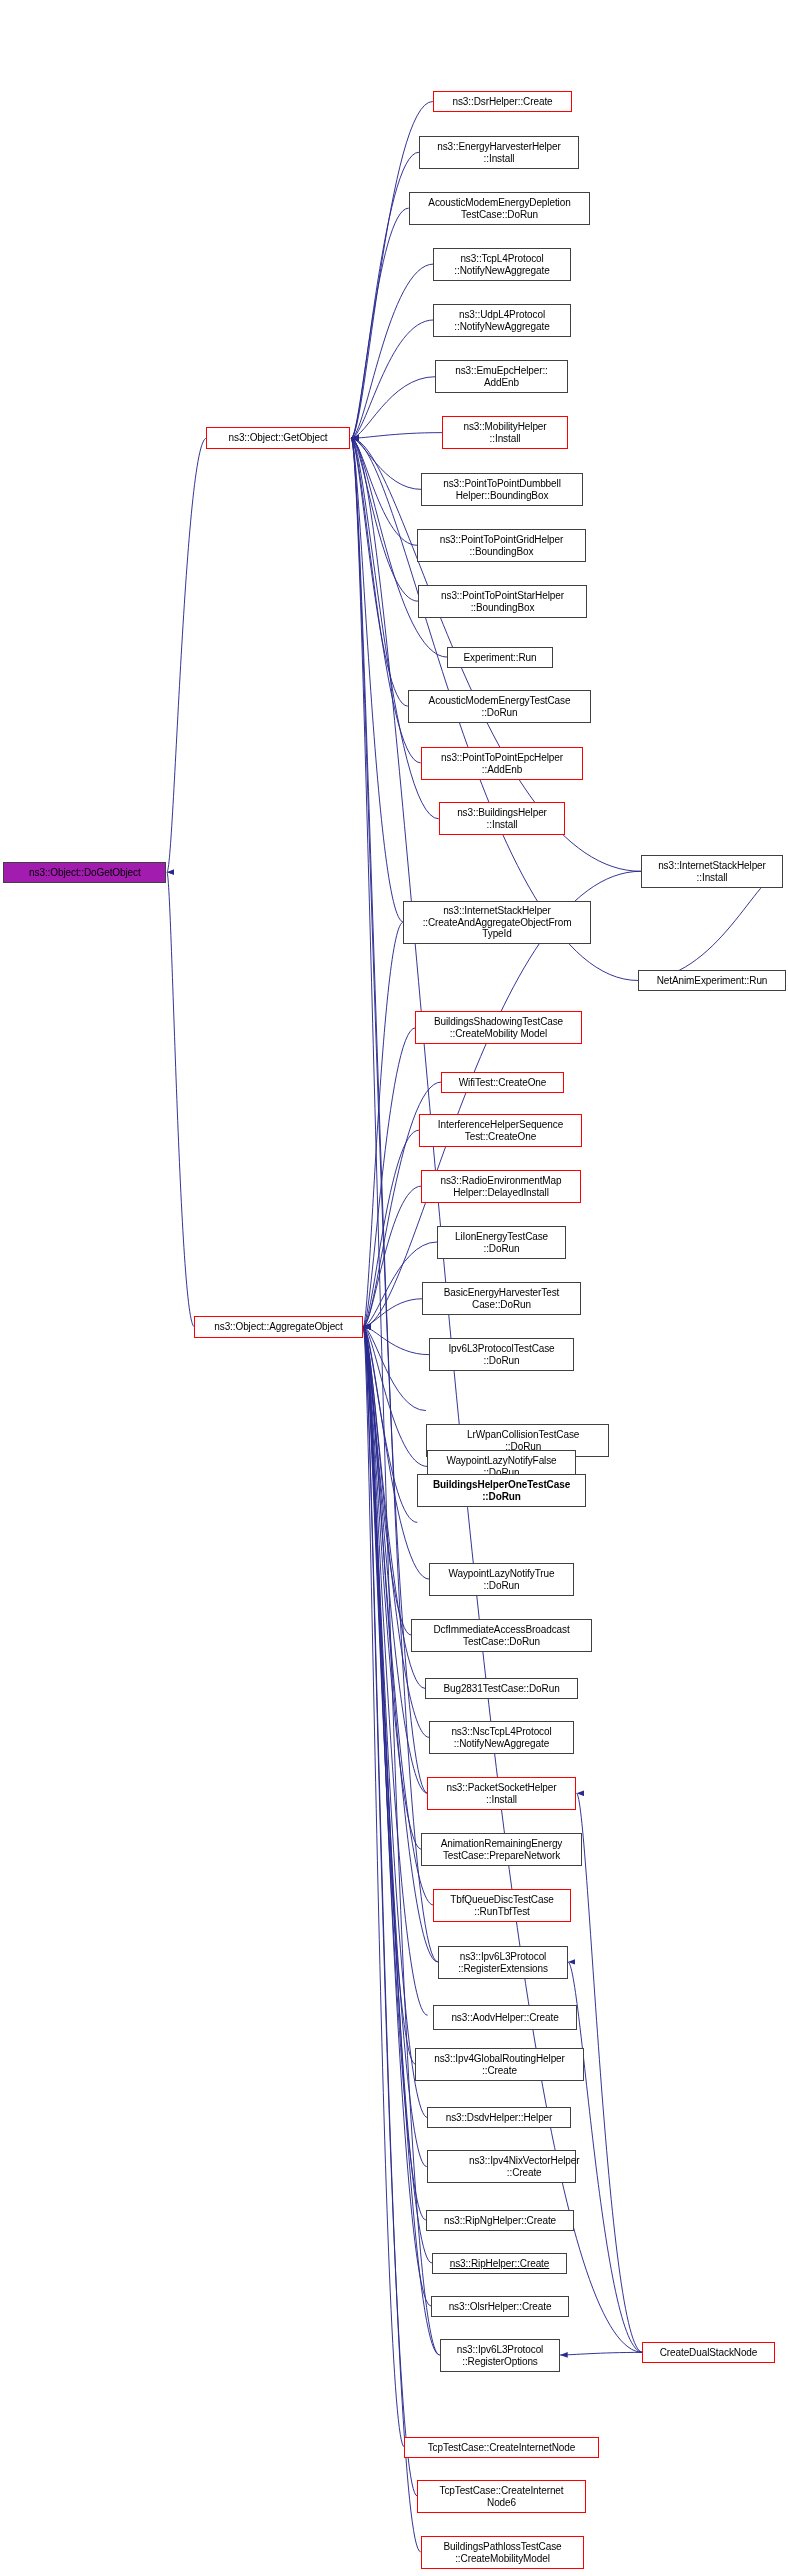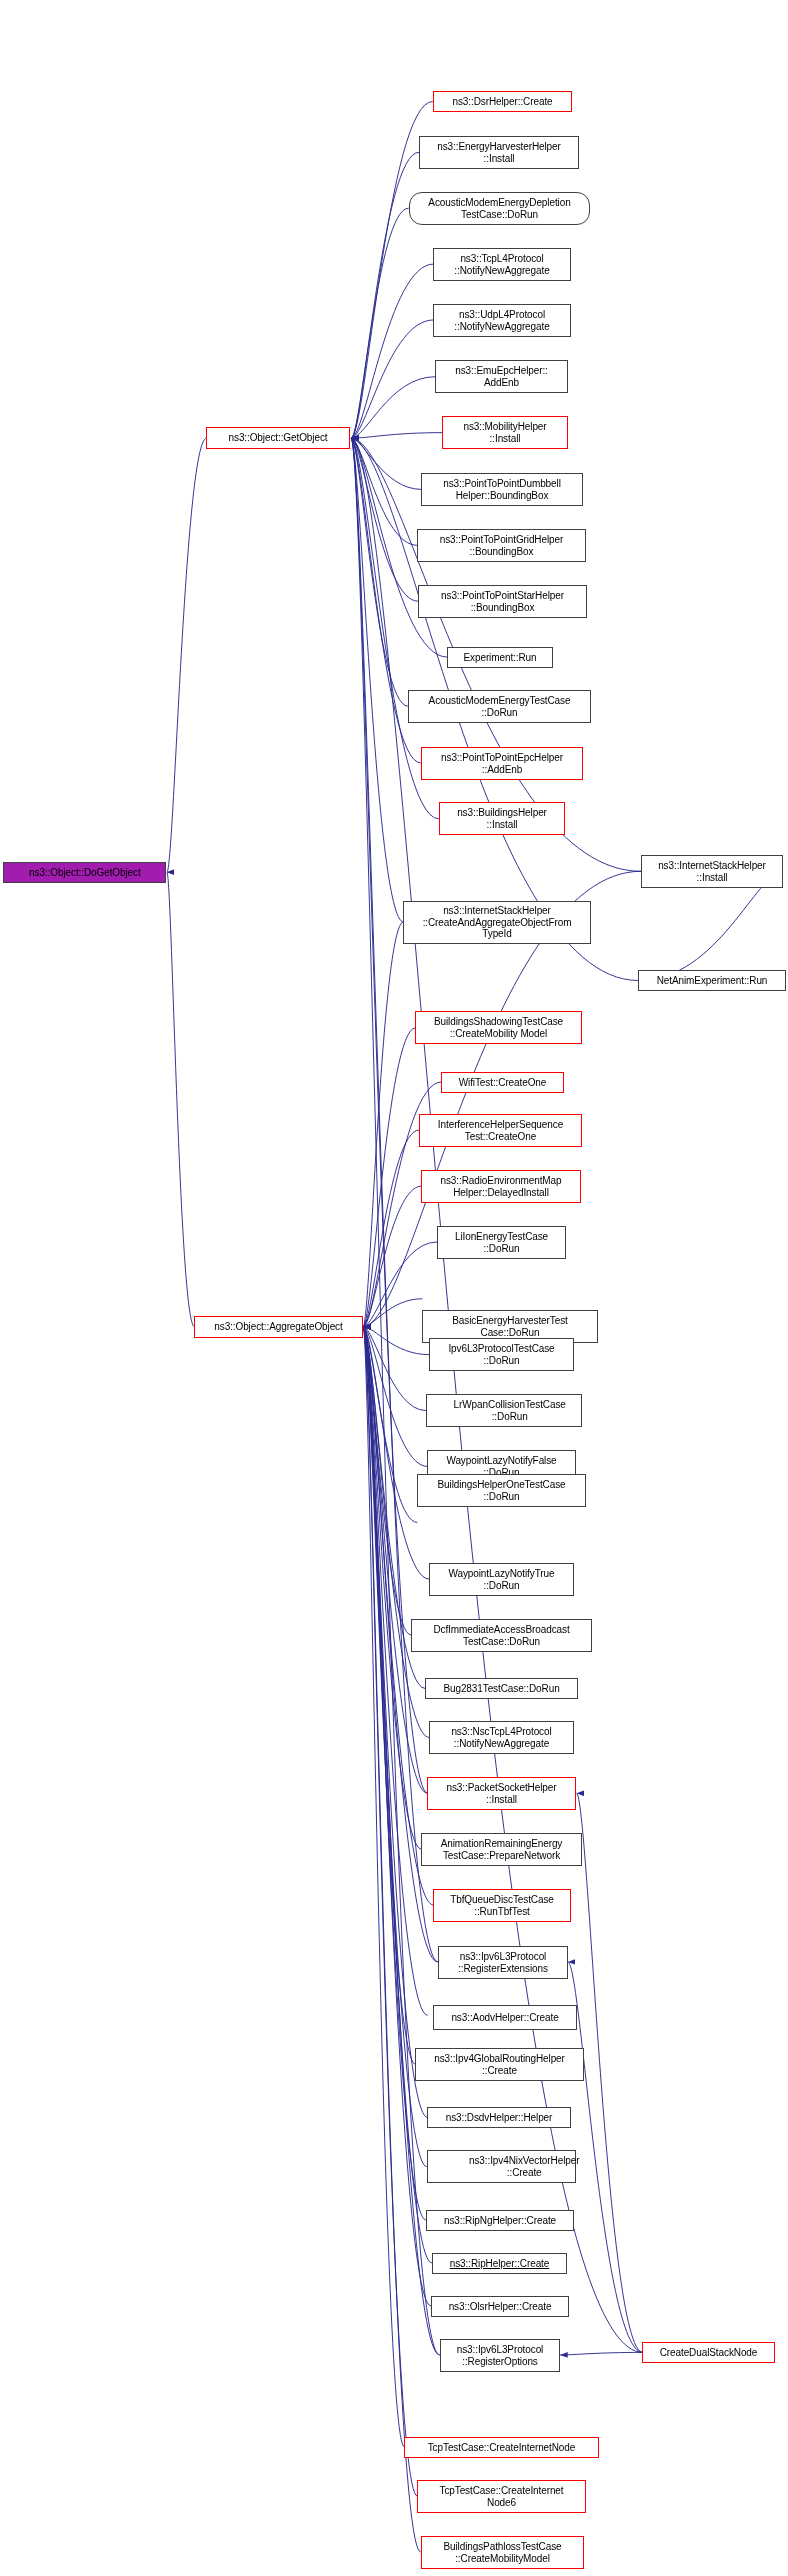--- a/index.html
+++ b/index.html
@@ -121,21 +121,21 @@
         <path d="M747,2735 C699.15,2735 675.66,2281 660,2281" marker-end="url(#arrow)"></path>
       </g>
   </svg>
   <div id="node-layer">
       <div class="node grey" style="left: 3.4px; top: 862px; width: 163px; height: 20.6px;">ns3::Object::DoGetObject</div>
       <div class="node red" style="left: 206px; top: 427px; width: 144px; height: 21.5px;">ns3::Object::GetObject</div>
       <div class="node red" style="left: 194px; top: 1316px; width: 169px; height: 21.5px;">ns3::Object::AggregateObject</div>
       <div class="node red" style="left: 433px; top: 91px; width: 139px; height: 20.6px;">ns3::DsrHelper::Create</div>
       <div class="node" style="left: 419px; top: 136px; width: 160px; height: 33px;">ns3::EnergyHarvesterHelper
 ::Install</div>
-      <div class="node" style="left: 409px; top: 192px; width: 181px; height: 33px; border-radius: 13px;">AcousticModemEnergyDepletion
+      <div class="node" style="left: 409px; top: 192px; width: 181px; height: 33px;">AcousticModemEnergyDepletion
 TestCase::DoRun</div>
       <div class="node" style="left: 433px; top: 248px; width: 138px; height: 33px;">ns3::TcpL4Protocol
 ::NotifyNewAggregate</div>
       <div class="node" style="left: 433px; top: 304px; width: 138px; height: 33px;">ns3::UdpL4Protocol
 ::NotifyNewAggregate</div>
       <div class="node" style="left: 435px; top: 360px; width: 133px; height: 33px;">ns3::EmuEpcHelper::
 AddEnb</div>
       <div class="node red" style="left: 442px; top: 416px; width: 126px; height: 33px;">ns3::MobilityHelper
 ::Install</div>
       <div class="node" style="left: 421px; top: 473px; width: 162px; height: 33px;">ns3::PointToPointDumbbell
@@ -156,29 +156,29 @@
 TypeId</div>
       <div class="node red" style="left: 415px; top: 1011px; width: 167px; height: 33px;">BuildingsShadowingTestCase
 ::CreateMobility Model</div>
       <div class="node red" style="left: 441px; top: 1072px; width: 123px; height: 20.6px;">WifiTest::CreateOne</div>
       <div class="node red" style="left: 419px; top: 1114px; width: 163px; height: 33px;">InterferenceHelperSequence
 Test::CreateOne</div>
       <div class="node red" style="left: 421px; top: 1170px; width: 160px; height: 33px;">ns3::RadioEnvironmentMap
 Helper::DelayedInstall</div>
       <div class="node" style="left: 437px; top: 1226px; width: 129px; height: 33px;">LiIonEnergyTestCase
 ::DoRun</div>
-      <div class="node" style="left: 422px; top: 1282px; width: 176px; height: 33px; margin-top: 28px;">BasicEnergyHarvesterTest
+      <div class="node" style="left: 422px; top: 1282px; width: 159px; height: 33px;">BasicEnergyHarvesterTest
 Case::DoRun</div>
       <div class="node" style="left: 429px; top: 1338px; width: 145px; height: 33px;">Ipv6L3ProtocolTestCase
 ::DoRun</div>
-      <div class="node" style="left: 426px; top: 1394px; width: 156px; height: 33px; padding-left: 14px;">LrWpanCollisionTestCase
+      <div class="node" style="left: 426px; top: 1424px; width: 183px; height: 33px; padding-left: 14px;">LrWpanCollisionTestCase
 ::DoRun</div>
       <div class="node" style="left: 427px; top: 1450px; width: 149px; height: 33px; text-align: center;">WaypointLazyNotifyFalse
 ::DoRun</div>
-      <div class="node" style="left: 417px; top: 1474px; width: 169px; height: 33px;">BuildingsHelperOneTestCase
+      <div class="node" style="left: 417px; top: 1474px; width: 169px; height: 33px; font-weight: bold;">BuildingsHelperOneTestCase
 ::DoRun</div>
       <div class="node" style="left: 429px; top: 1563px; width: 145px; height: 33px;">WaypointLazyNotifyTrue
 ::DoRun</div>
       <div class="node" style="left: 411px; top: 1619px; width: 181px; height: 33px;">DcfImmediateAccessBroadcast
 TestCase::DoRun</div>
       <div class="node" style="left: 425px; top: 1678px; width: 153px; height: 20.6px;">Bug2831TestCase::DoRun</div>
       <div class="node" style="left: 429px; top: 1721px; width: 145px; height: 33px;">ns3::NscTcpL4Protocol
 ::NotifyNewAggregate</div>
       <div class="node red" style="left: 427px; top: 1777px; width: 149px; height: 33px;">ns3::PacketSocketHelper
 ::Install</div>

